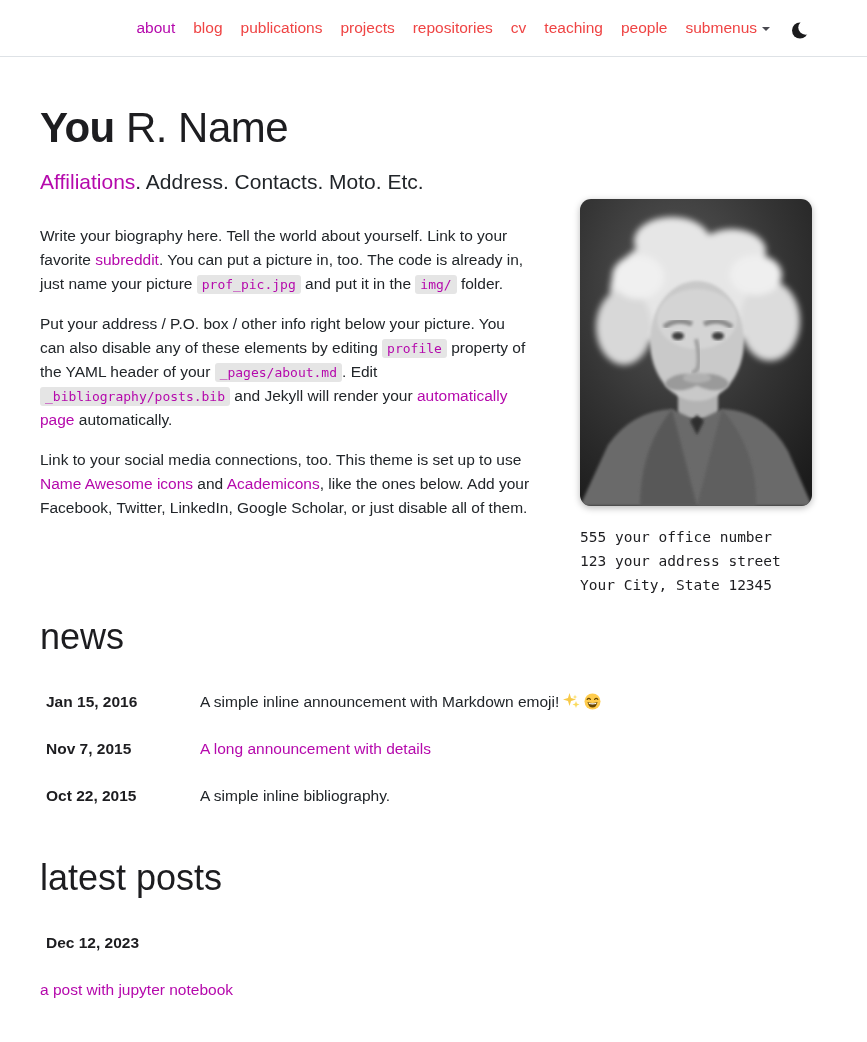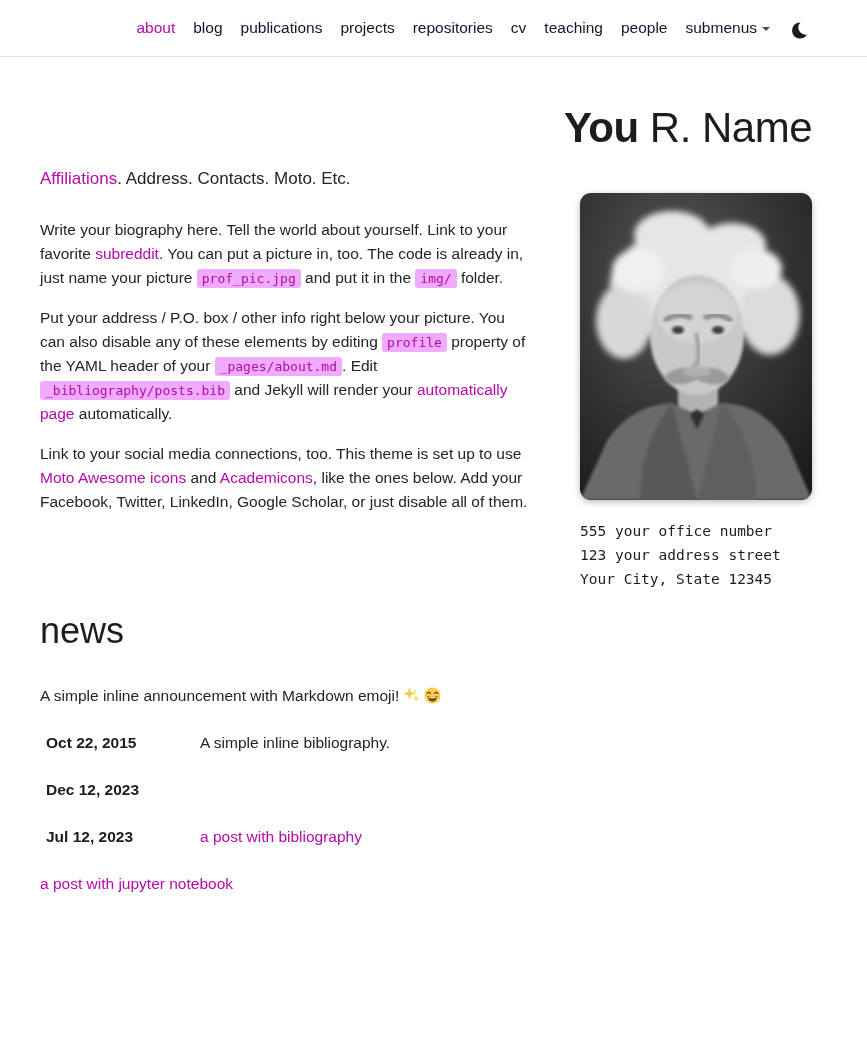--- a/index.html
+++ b/index.html
@@ -12,57 +12,56 @@
 
   
   .navbar{border-bottom:1px solid #dee2e6;background:#fff;}
   .navbar-inner{
     width:772px;margin:0 0 0 40px;height:56px;
     display:flex;align-items:center;justify-content:flex-end;
   }
   .nav-list{list-style:none;margin:0;padding:0;display:flex;align-items:flex-end;}
   .nav-list li{margin:0;}
   .nav-link{
-    display:inline-block;padding:6px 9px;color:#0f172a;font-size:15.5px;cursor:pointer;
+    display:inline-block;padding:6px 9px;color:#ef4444;font-size:15.5px;cursor:pointer;
   }
   .nav-link.active{color:#b509ac;}
   .caret{
     display:inline-block;width:0;height:0;margin-left:5px;vertical-align:2px;
     border-top:4px solid #494950;border-left:4px solid transparent;border-right:4px solid transparent;
   }
   .mode-toggle{padding:4px 2px 0 12px;cursor:pointer;line-height:0;}
 
   
   .container{width:772px;margin:0 0 0 40px;}
 
   h1.post-title{
     margin:48px 0 0 0;font-size:42px;line-height:1.1;font-weight:400;color:#1d1d20;
     letter-spacing:-0.5px;
-    text-align:right;
   }
   h1.post-title .bold{font-weight:700;}
-  .desc{margin:15px 0 0 0;font-size:17px;color:#212529;}
+  .desc{margin:15px 0 0 0;font-size:21px;color:#212529;}
 
   
   .profile{float:right;width:232px;margin:0 0 12px 48px;}
   .profile-img{
     width:232px;height:307px;border-radius:11px;overflow:hidden;display:block;
     box-shadow:0 2px 7px rgba(0,0,0,0.28);
   }
   .address{
     margin-top:19px;font-family:"DejaVu Sans Mono","Liberation Mono",monospace;
     font-size:14.5px;line-height:1.66;color:#1d1d20;white-space:pre;
   }
 
   
   .bio{margin-top:25px;}
   .bio p{margin:0 0 16px 0;}
   code{
     font-family:"DejaVu Sans Mono","Liberation Mono",monospace;
-    font-size:13px;color:#b509ac;background:#f0abfc;
+    font-size:13px;color:#b509ac;background:#e5e5e5;
     padding:2px 5px;border-radius:3px;
   }
 
   
   section{clear:both;}
   h2.section-title{
     font-size:36px;font-weight:400;color:#1d1d20;margin:42px 0 25px 0;letter-spacing:0;
   }
   .list-row{display:flex;margin-bottom:23px;align-items:baseline;}
   .list-date{flex:0 0 154px;padding-left:6px;font-weight:700;color:#1d1d20;font-size:15.5px;}
@@ -156,54 +155,56 @@
       </svg>
     </span>
     <div class="address">555 your office number
 123 your address street
 Your City, State 12345</div>
   </div>
 
   <div class="bio">
       <p>Write your biography here. Tell the world about yourself. Link to your favorite <a>subreddit</a>. You can put a picture in, too. The code is already in, just name your picture <code>prof_pic.jpg</code> and put it in the <code>img/</code> folder.</p>
       <p>Put your address / P.O. box / other info right below your picture. You can also disable any of these elements by editing <code>profile</code> property of the YAML header of your <code>_pages/about.md</code>. Edit <code>_bibliography/posts.bib</code> and Jekyll will render your <a>automatically page</a> automatically.</p>
-      <p>Link to your social media connections, too. This theme is set up to use <a>Moto Awesome icons</a> and <a>Academicons</a>, like the ones below. Add your Facebook, Twitter, LinkedIn, Google Scholar, or just disable all of them.</p>
+      <p>Link to your social media connections, too. This theme is set up to use <a>Name Awesome icons</a> and <a>Academicons</a>, like the ones below. Add your Facebook, Twitter, LinkedIn, Google Scholar, or just disable all of them.</p>
     </div>
 
   <section>
     <h2 class="section-title">news</h2>
     <div>
         <div class="list-row">
+          <div class="list-date">Jan 15, 2016</div>
           <div class="list-text">A simple inline announcement with Markdown emoji!<span class="emoji"><svg width="17" height="17" viewBox="0 0 17 17">
                 <path d="M6.5 0 L8 5 L13 6.5 L8 8 L6.5 13 L5 8 L0 6.5 L5 5 Z" fill="#f7c948"></path>
                 <path d="M13 8 L13.9 10.6 L16.5 11.5 L13.9 12.4 L13 15 L12.1 12.4 L9.5 11.5 L12.1 10.6 Z" fill="#fadb5f"></path>
                 <path d="M12 1.5 L12.6 3.4 L14.5 4 L12.6 4.6 L12 6.5 L11.4 4.6 L9.5 4 L11.4 3.4 Z" fill="#fadb5f"></path>
               </svg></span><span class="emoji"><svg width="17" height="17" viewBox="0 0 17 17">
                 <circle cx="8.5" cy="8.5" r="8" fill="#ffcc4d"></circle>
                 <path d="M3.2 6.4 q1.6 -2.2 3.2 0" stroke="#664500" stroke-width="1.2" fill="none" stroke-linecap="round"></path>
                 <path d="M10.6 6.4 q1.6 -2.2 3.2 0" stroke="#664500" stroke-width="1.2" fill="none" stroke-linecap="round"></path>
                 <path d="M3.5 9 q5 1.8 10 0 q-1 5.5 -5 5.5 q-4 0 -5 -5.5 Z" fill="#664500"></path>
                 <path d="M4.6 9.7 q3.9 1.1 7.8 0 l-0.3 1.3 q-3.6 0.9 -7.2 0 Z" fill="#ffffff"></path>
               </svg></span></div>
         </div>
         <div class="list-row">
+          <div class="list-date">Nov 7, 2015</div>
+          <div class="list-text"><a>A long announcement with details</a></div>
+        </div>
+        <div class="list-row">
           <div class="list-date">Oct 22, 2015</div>
           <div class="list-text">A simple inline bibliography.</div>
         </div>
       </div>
   </section>
 
   <section>
+    <h2 class="section-title">latest posts</h2>
     <div>
         <div class="list-row">
           <div class="list-date">Dec 12, 2023</div>
-        </div>
-        <div class="list-row">
-          <div class="list-date">Jul 12, 2023</div>
-          <div class="list-text"><a>a post with bibliography</a></div>
         </div>
         <div class="list-row">
           <div class="list-text"><a>a post with jupyter notebook</a></div>
         </div>
       </div>
   </section>
 
 </div>
 
 </body></html>

